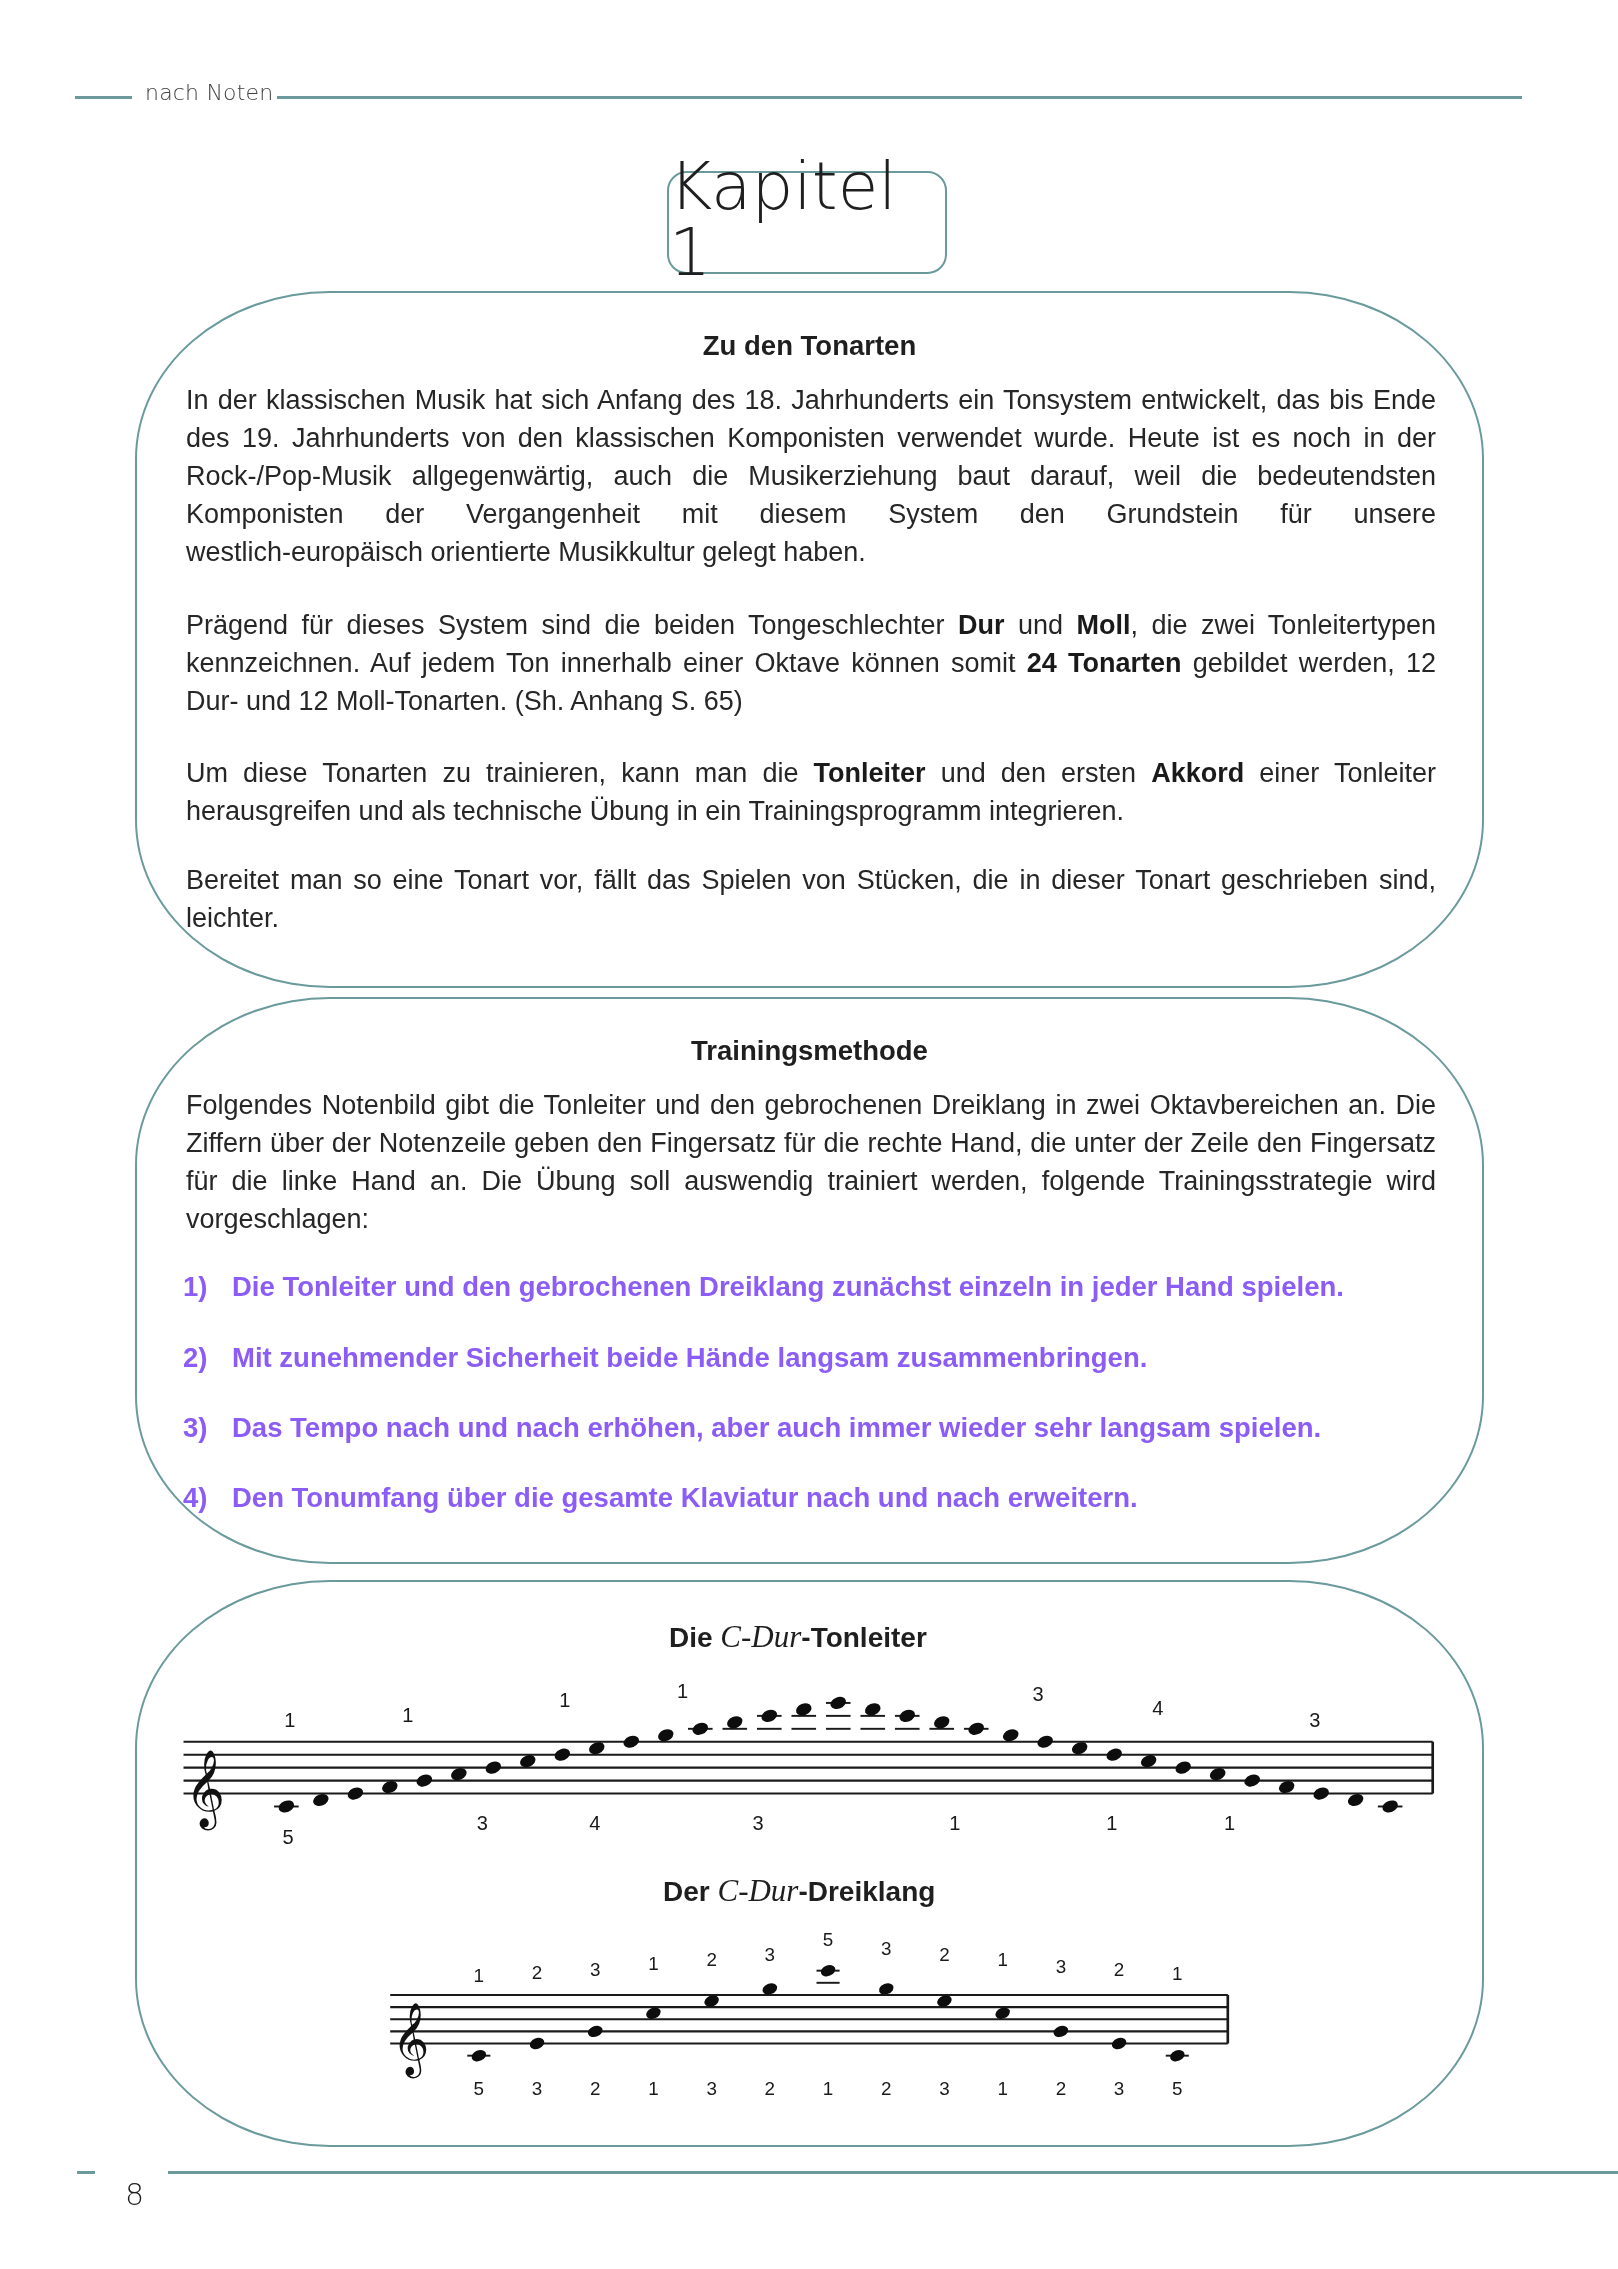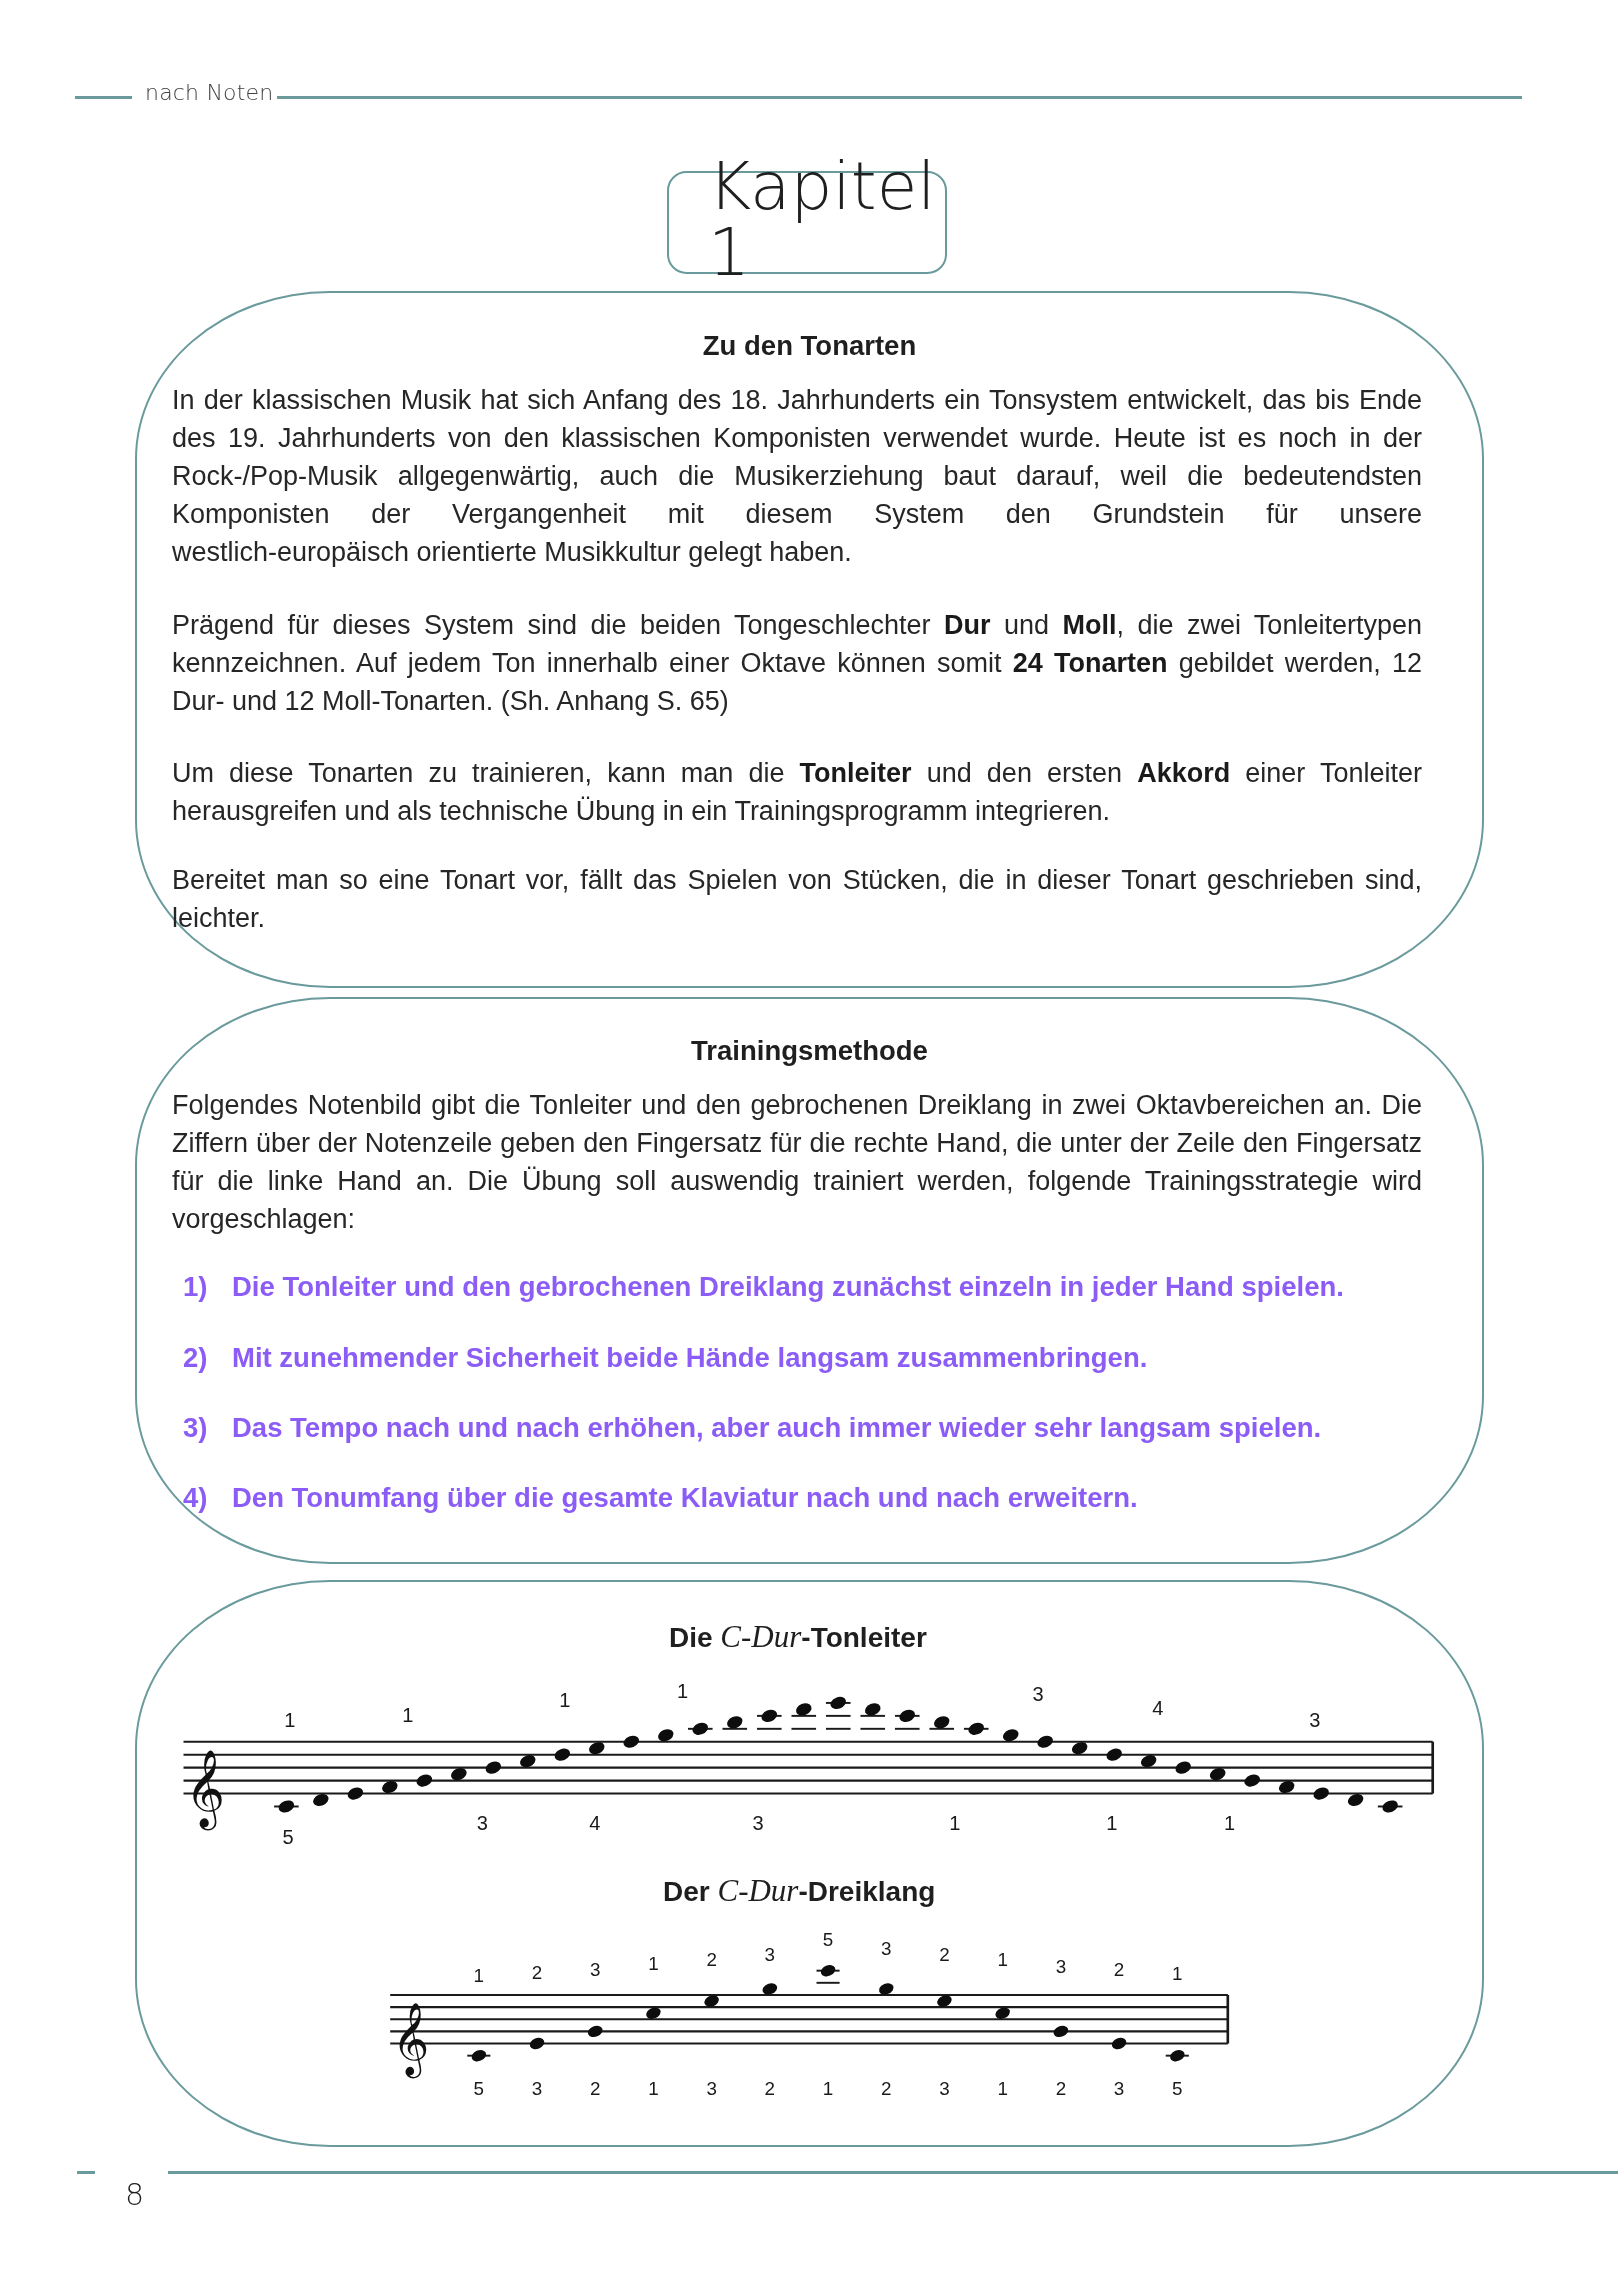--- a/index.html
+++ b/index.html
@@ -4,28 +4,28 @@
 <style>
   html, body { margin: 0; padding: 0; background: #ffffff; }
   body { width: 1618px; height: 2270px; position: relative; overflow: hidden;
          font-family: "DejaVu Sans", sans-serif; color: #231f20; }
   .abs { position: absolute; }
   .rule { position: absolute; height: 2.7px; background: #6a9a9c; }
   .running-head { position: absolute; left: 145px; top: 80px; font-size: 22px; font-weight: 300;
                   color: #404040; font-family: "DejaVu Sans", sans-serif; letter-spacing: 0.2px; }
   .chapter-box { position: absolute; left: 667px; top: 171px; width: 280px; height: 103px;
                  border: 2.7px solid #6a9a9c; border-radius: 19.5px; box-sizing: border-box;
-                 display: flex; align-items: center; justify-content: center; padding-left: 39px; }
+                 display: flex; align-items: center; justify-content: center; }
   .chapter-title { font-size: 66px; font-weight: 300; color: #1f1f1f; letter-spacing: 0px;
                    font-family: "DejaVu Sans", sans-serif; line-height: 1; margin-top: -5.3px; }
   .panel { position: absolute; left: 135px; width: 1349px; box-sizing: border-box;
            border: 2.7px solid #6a9a9c; border-radius: 195px / 168px; }
   .panel-heading { text-align: center; font-weight: bold; font-size: 27.5px; color: #1f1f1f;
                    font-family: "Liberation Sans", sans-serif; }
-  .para { position: absolute; left: 172px; width: 1250px; font-size: 27px; line-height: 38px;
+  .para { position: absolute; left: 186px; width: 1250px; font-size: 27px; line-height: 38px;
           text-align: justify; color: #262626; font-family: "Liberation Sans", sans-serif; }
   .para b { font-weight: bold; color: #1a1a1a; }
   .list-item { position: absolute; left: 183px; font-size: 27.5px; font-weight: bold; color: #8b5cf6;
                font-family: "Liberation Sans", sans-serif; white-space: nowrap; }
   .list-item .num { display: inline-block; width: 49px; }
   .music-title { position: absolute; font-size: 28px; font-weight: bold; color: #1f1f1f;
                  font-family: "Liberation Sans", sans-serif; white-space: nowrap; }
   .music-title i { font-family: Liberation Serif, serif; font-style: italic; font-weight: normal; font-size: 31px; }
   svg text { font-family: "Liberation Sans", sans-serif; }
   .page-num { position: absolute; left: 125px; top: 2177px; font-size: 30px; color: #1f1f1f;

